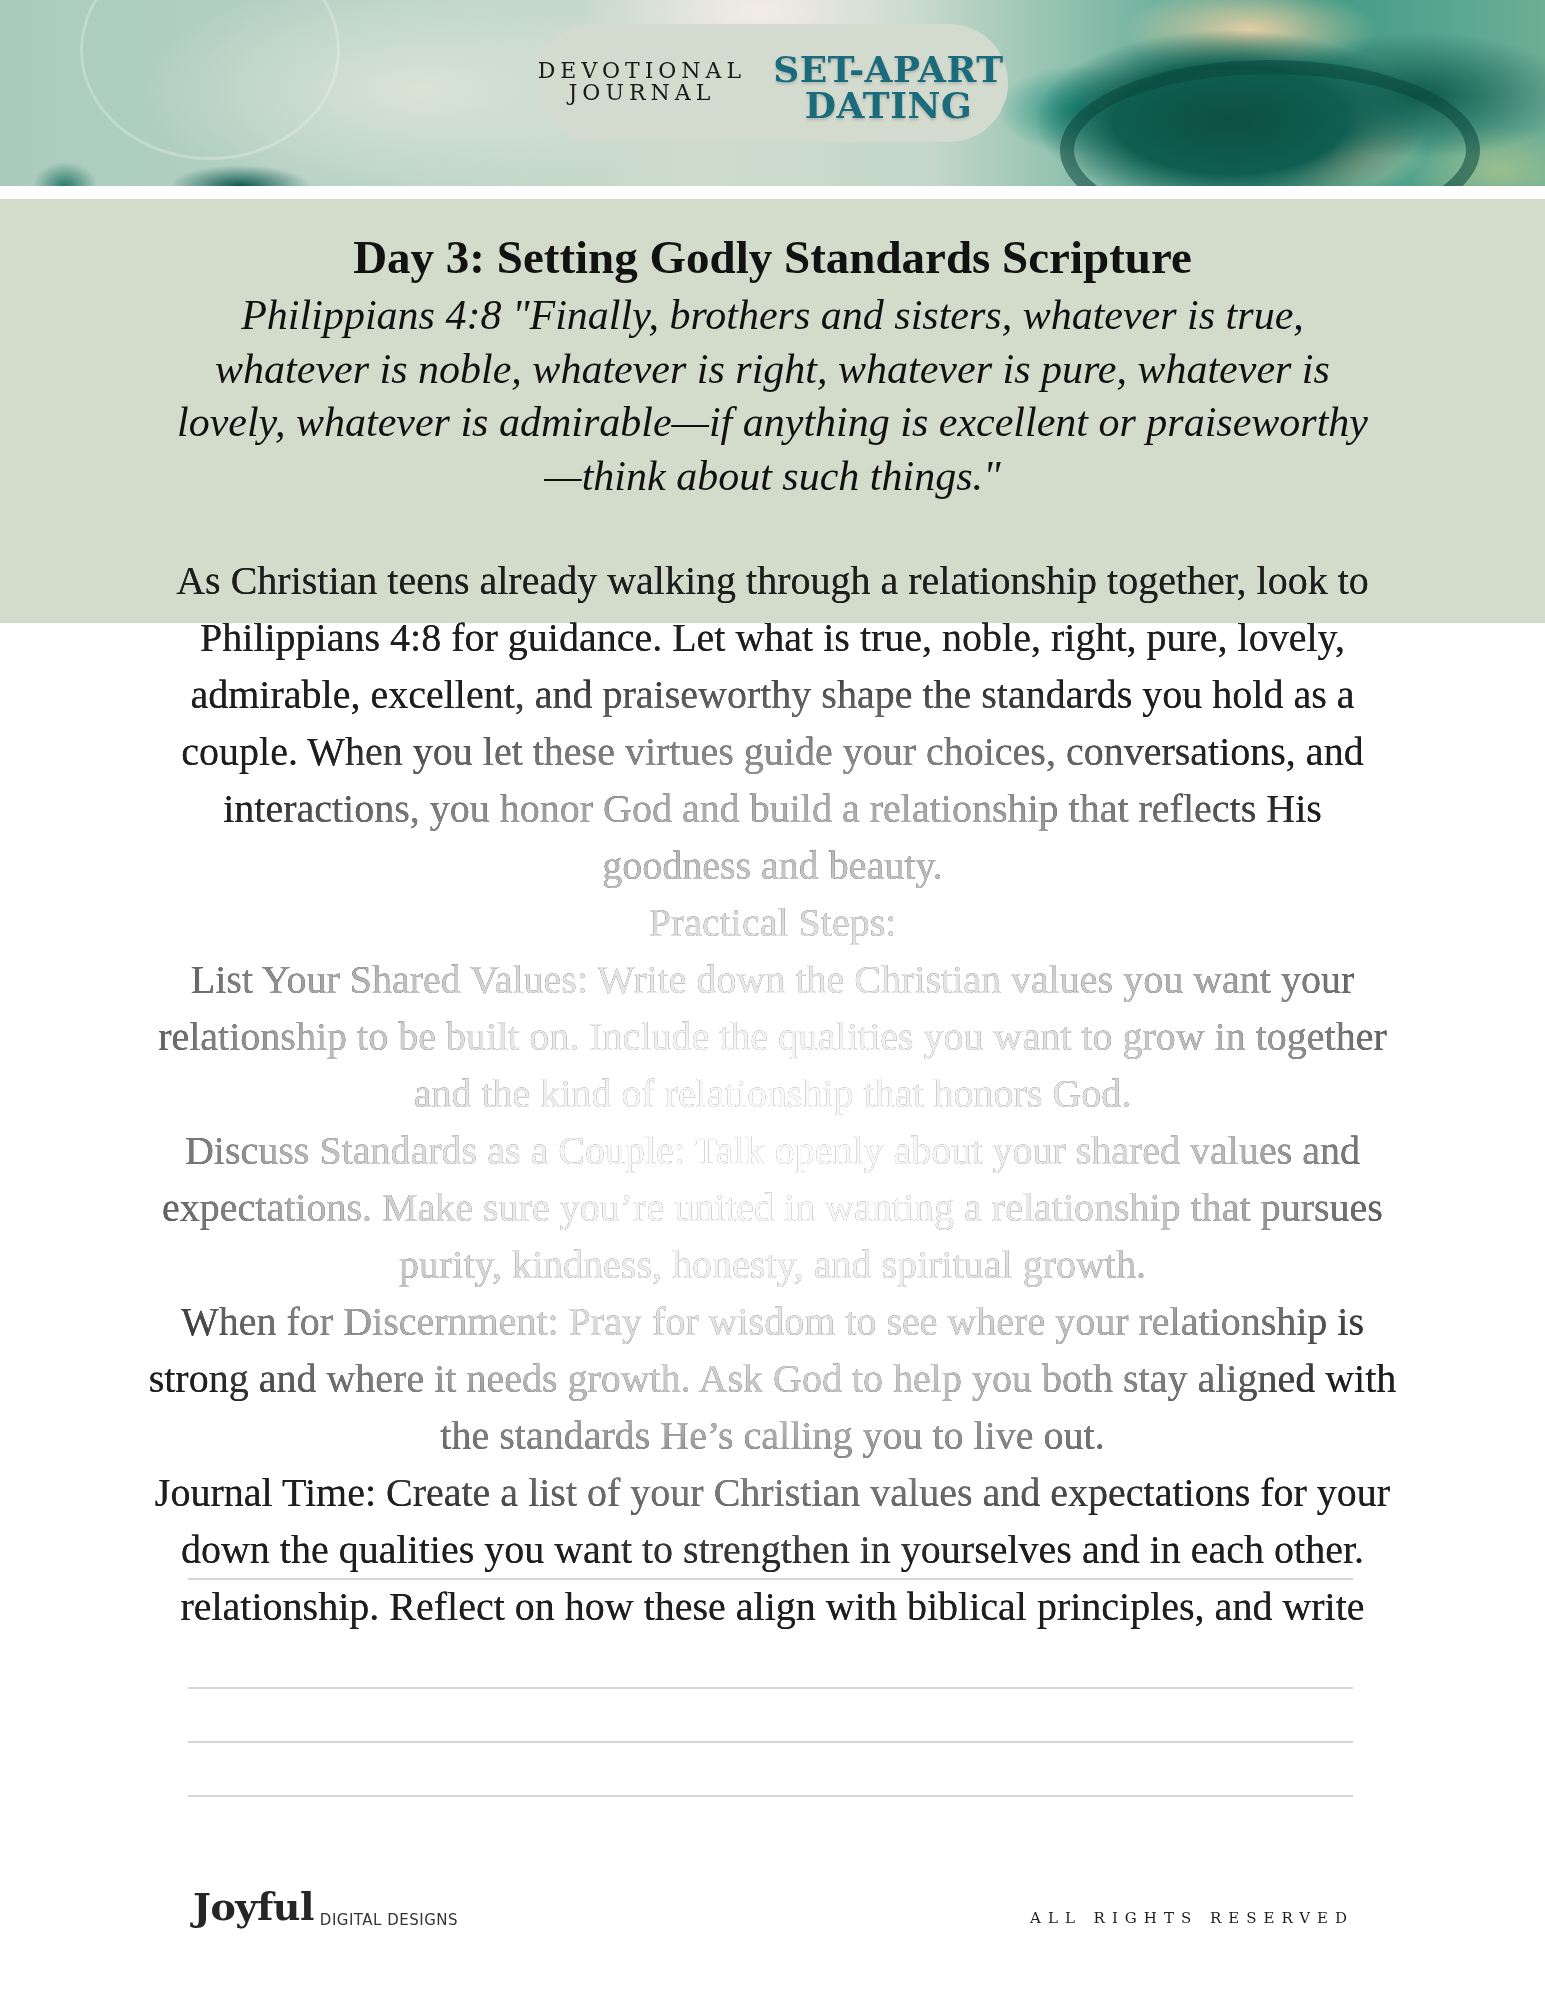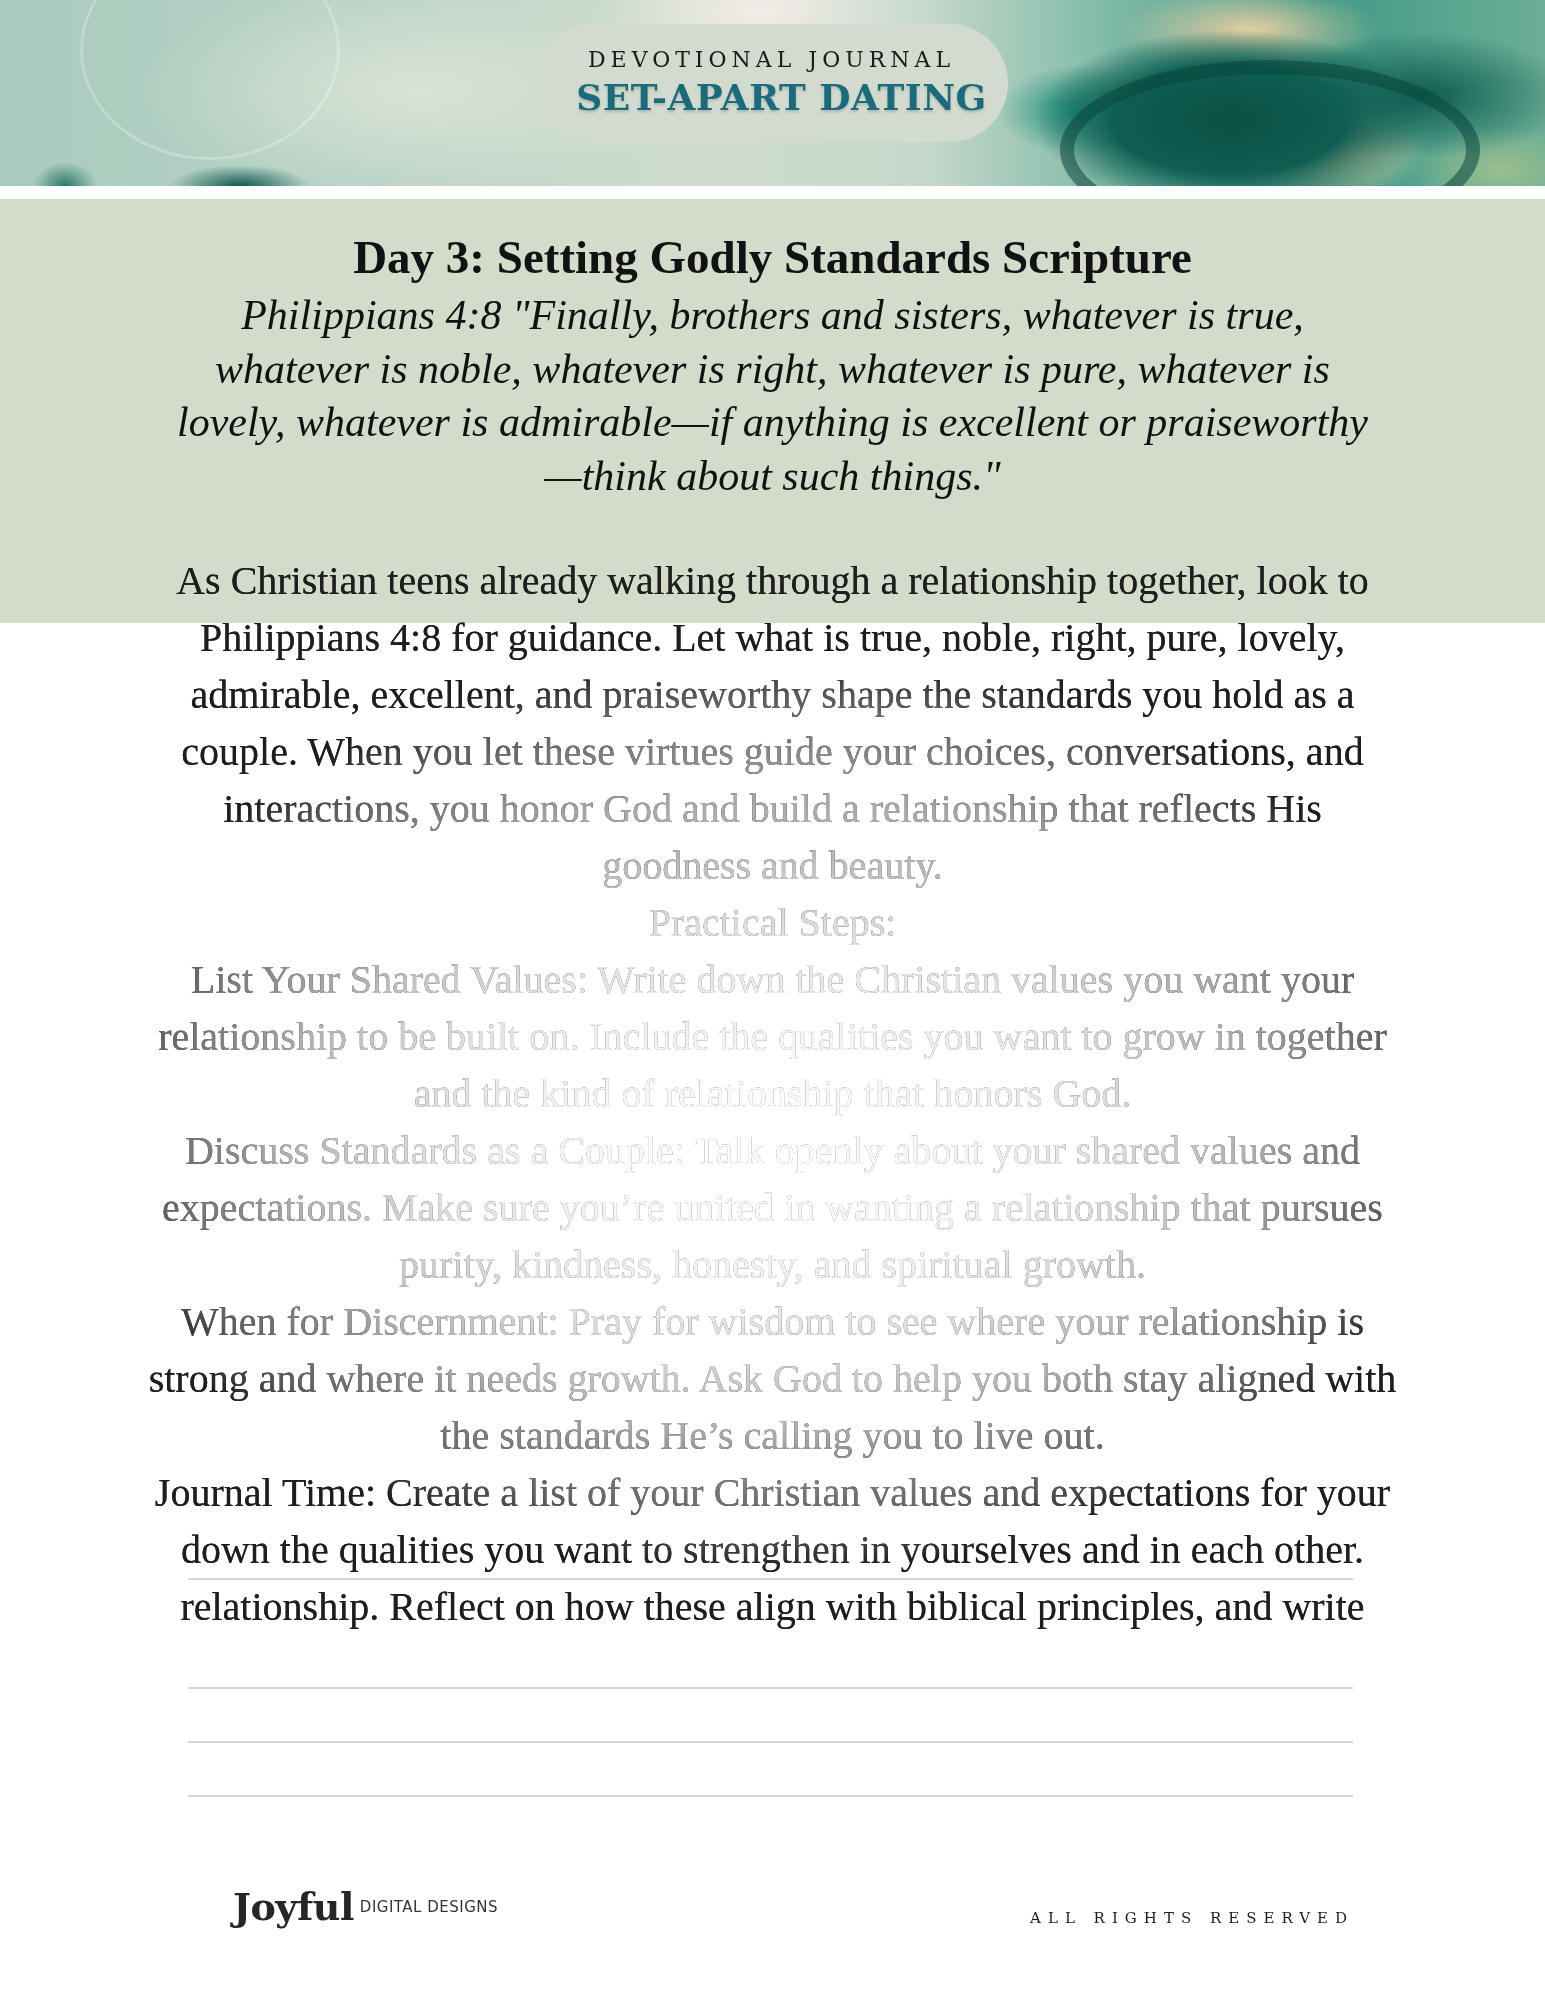--- a/index.html
+++ b/index.html
@@ -21,21 +21,21 @@
       radial-gradient(ellipse 400px 160px at 420px 90px, #d9e3d6 0%, rgba(217,227,214,0) 70%),
       radial-gradient(ellipse 250px 120px at 760px 10px, #f2ece7 0%, rgba(242,236,231,0) 70%),
       linear-gradient(90deg, #a9cbbd 0%, #b8d3c6 25%, #cfdccd 45%, #c5d8cb 60%, #7fb9a6 72%, #3f9a86 85%, #6cae96 100%);
   }
   .banner-swirl {
     position: absolute; border-radius: 50%; border: 3px solid rgba(255,255,255,0.35);
   }
   .pill {
     position: absolute; left: 535px; top: 24px; width: 473px; height: 118px;
     background: #d3dbcf; border-radius: 59px;
-    display: flex; flex-direction: column; align-items: center; justify-content: center; text-align: center;
+    display: flex; flex-direction: row; align-items: center; justify-content: center; text-align: center;
   }
   .pill-kicker {
     font-family: "DejaVu Serif", serif; font-size: 22px; letter-spacing: 5px; color: #1b1b1b;
     line-height: 1; margin-top: -2px;
   }
   .pill-title {
     font-family: "DejaVu Serif", serif; font-weight: bold; font-size: 36px; color: #1a6b7c;
     line-height: 1; margin-top: 8px; letter-spacing: 0.5px;
     text-shadow: 0 2px 3px rgba(0,0,0,0.18);
     margin-left: 20px;
@@ -69,21 +69,21 @@
   }
   .body-text span { display: block; white-space: nowrap; }
 
   
   .write-line {
     position: absolute; left: 188px; width: 1165px; height: 2px; background: #d6d6d6;
   }
 
   
   .footer-logo {
-    position: absolute; left: 193px; top: 1884px; display: flex; align-items: center; margin-left: 40px;
+    position: absolute; left: 193px; top: 1884px; display: flex; align-items: flex-end;
   }
   .logo-word {
     font-family: "DejaVu Serif", serif; font-weight: bold; font-size: 38px; color: #262626; letter-spacing: -0.5px;
   }
   .logo-sub {
     font-family: "DejaVu Sans", sans-serif; font-size: 15px; color: #333; margin-left: 6px; letter-spacing: 0.5px;
   }
   .rights {
     position: absolute; right: 191px; top: 1909px;
     font-family: "DejaVu Serif", serif; font-size: 15px; letter-spacing: 7px; color: #1c1c1c;

